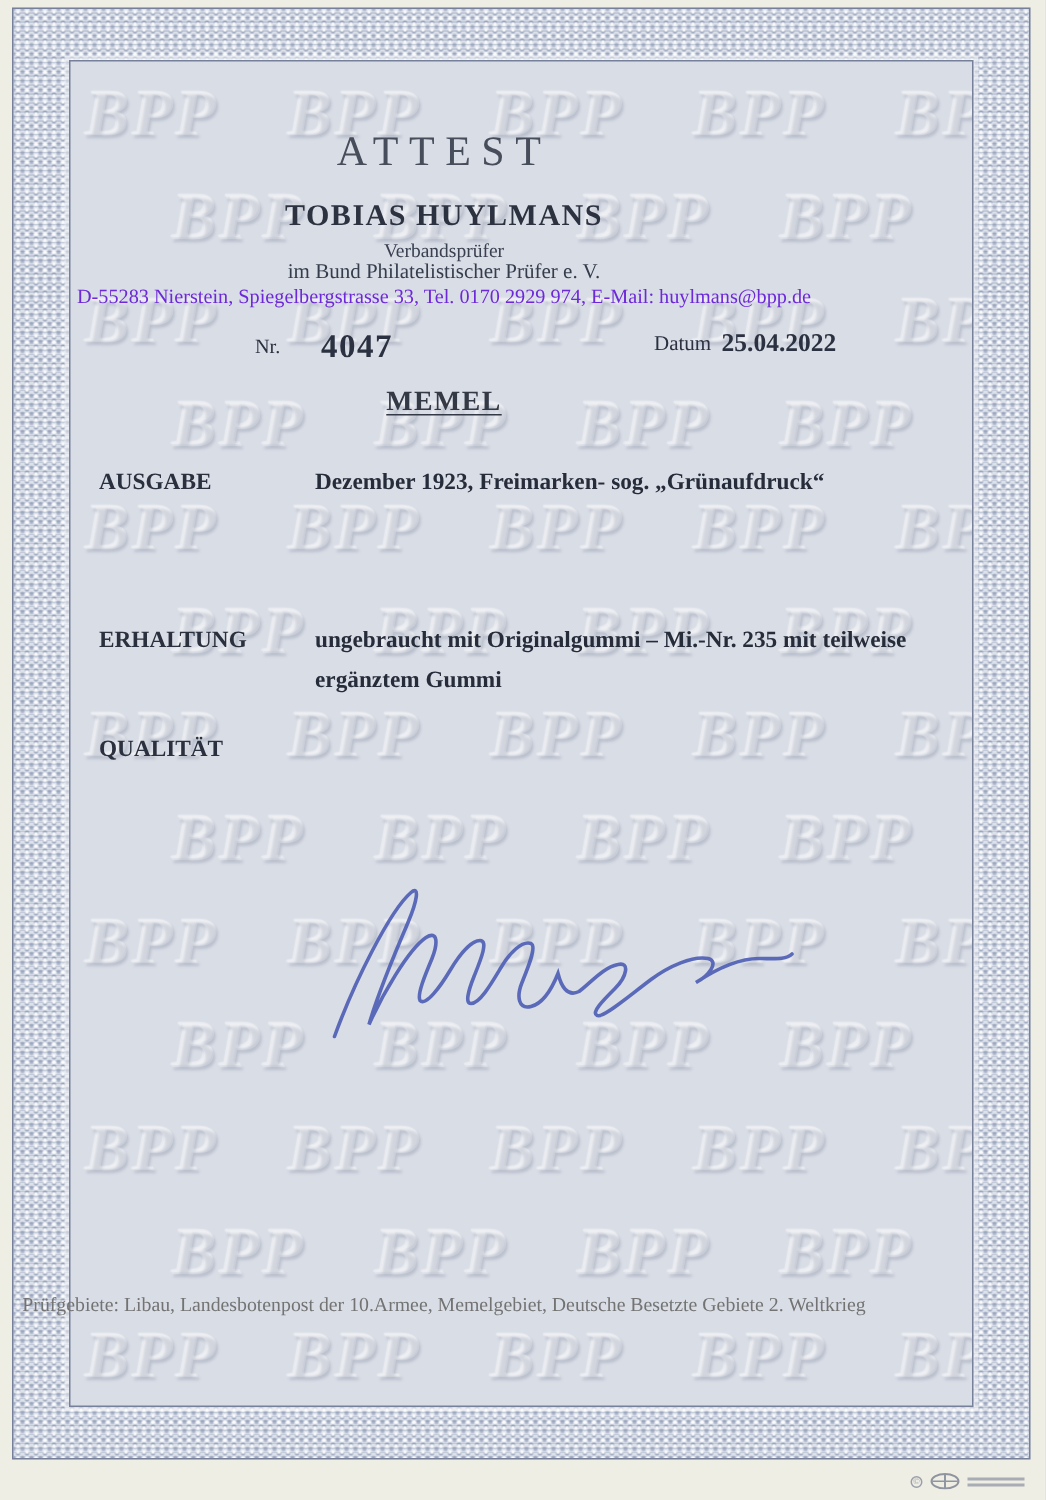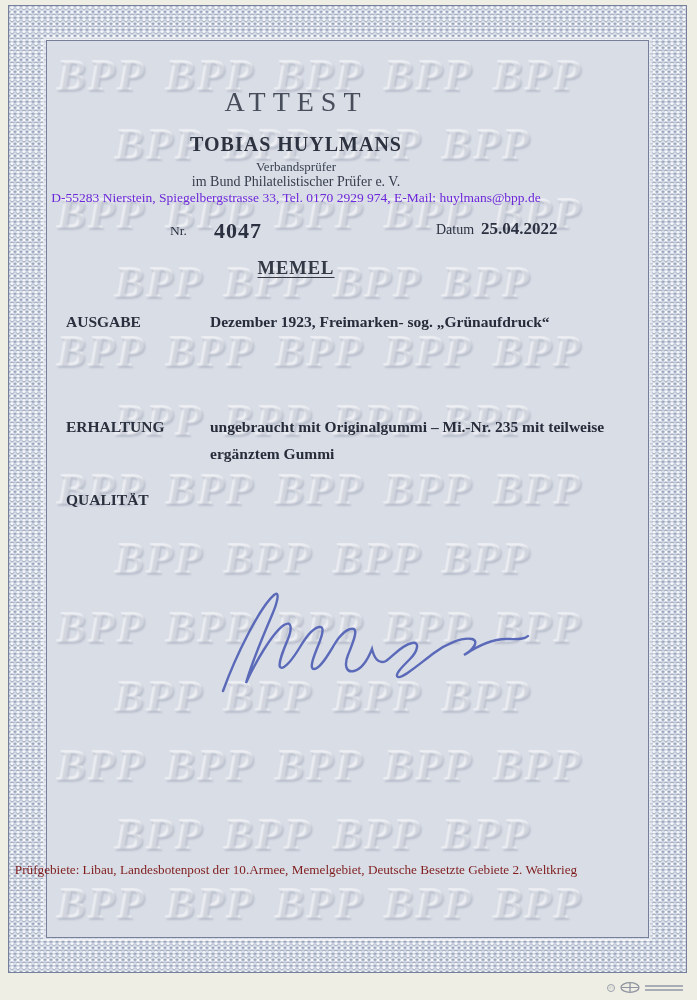--- a/index.html
+++ b/index.html
@@ -13,21 +13,21 @@
            radial-gradient(circle, rgba(255,255,255,0.95) 0.6px, rgba(255,255,255,0) 1.8px),
            radial-gradient(circle, rgba(108,124,158,0.60) 0.7px, rgba(108,124,158,0) 2px),
            radial-gradient(circle, rgba(108,124,158,0.45) 0.7px, rgba(108,124,158,0) 2px),
            repeating-linear-gradient(0deg, rgba(108,124,158,0.22) 0 1px, rgba(0,0,0,0) 1px 3px);
          background-size:6px 4px, 6px 6px, 6px 6px, auto;
          background-position:0 0, 0 0, 3px 3px, 0 0;}
   .inner{width:100%;height:100%;box-sizing:border-box;border:1px solid #76809a;background:#d9dde6;
          position:relative;overflow:hidden;box-shadow:0 0 0 3px rgba(255,255,255,0.45);}
   
   .wm-layer{position:absolute;inset:0;overflow:hidden;}
-  .wm-row{display:flex;gap:20px;height:69px;align-items:center;padding-left:10px;}
+  .wm-row{display:flex;gap:46px;height:69px;align-items:center;padding-left:10px;}
   .wm-row span{font-style:italic;font-weight:bold;font-size:44px;letter-spacing:2px;
          color:rgba(255,255,255,0.20);
          text-shadow:1px 2px 2px rgba(123,133,156,0.33), -1px -1px 1px rgba(255,255,255,0.50);
          user-select:none;}
   
   .content{position:absolute;inset:0;color:#2b3140;}
   .center{position:absolute;left:0;width:592px;text-align:center;}
   .title{top:86px;font-size:28px;letter-spacing:7px;color:#474d5b;}
   .name{top:133px;font-size:20px;font-weight:bold;letter-spacing:1px;color:#2c323f;}
   .role{top:159px;font-size:13px;color:#394050;}
@@ -37,21 +37,21 @@
   .nr-value{position:absolute;left:214px;top:218px;font-size:22px;font-weight:bold;letter-spacing:1px;}
   .date-label{position:absolute;left:436px;top:222px;font-size:14px;}
   .date-value{position:absolute;left:481px;top:219px;font-size:17px;font-weight:bold;}
   .subject{top:258px;font-size:18.5px;font-weight:bold;letter-spacing:1px;color:#333945;}
   .subject u{text-decoration:underline;text-underline-offset:3px;}
   .field-row{position:absolute;left:66px;width:568px;display:flex;}
   .field-label{width:144px;font-weight:bold;font-size:15.5px;line-height:27px;color:#2a303e;flex:none;}
   .field-value{width:424px;font-weight:bold;font-size:15.5px;line-height:27px;color:#262c3a;}
   .row-ausgabe{top:308px;} .row-michelnr{top:348px;} .row-erhaltung{top:413px;} .row-qualitaet{top:486px;}
   .sig{position:absolute;left:188px;top:585px;}
-  .footer1{top:862px;font-size:13.2px;color:#7f1d1d;}
+  .footer1{top:862px;font-size:13.2px;color:#737373;}
   .footer2{top:882px;font-size:13.2px;color:#333a49;}
   .footer3{top:906px;font-size:12.5px;color:#5a6170;}
   
   .imprint{position:absolute;right:14px;bottom:7px;display:flex;align-items:center;gap:5px;}
   .c-icon{width:8px;height:8px;border:1px solid #9aa0aa;border-radius:50%;box-sizing:border-box;
           font-size:6px;line-height:6px;color:#9aa0aa;text-align:center;}
   .imprint-bars{display:flex;flex-direction:column;gap:2px;}
   .imprint-bars i{display:block;width:38px;height:2px;background:#a7acb5;}
 </style>
 </head>

